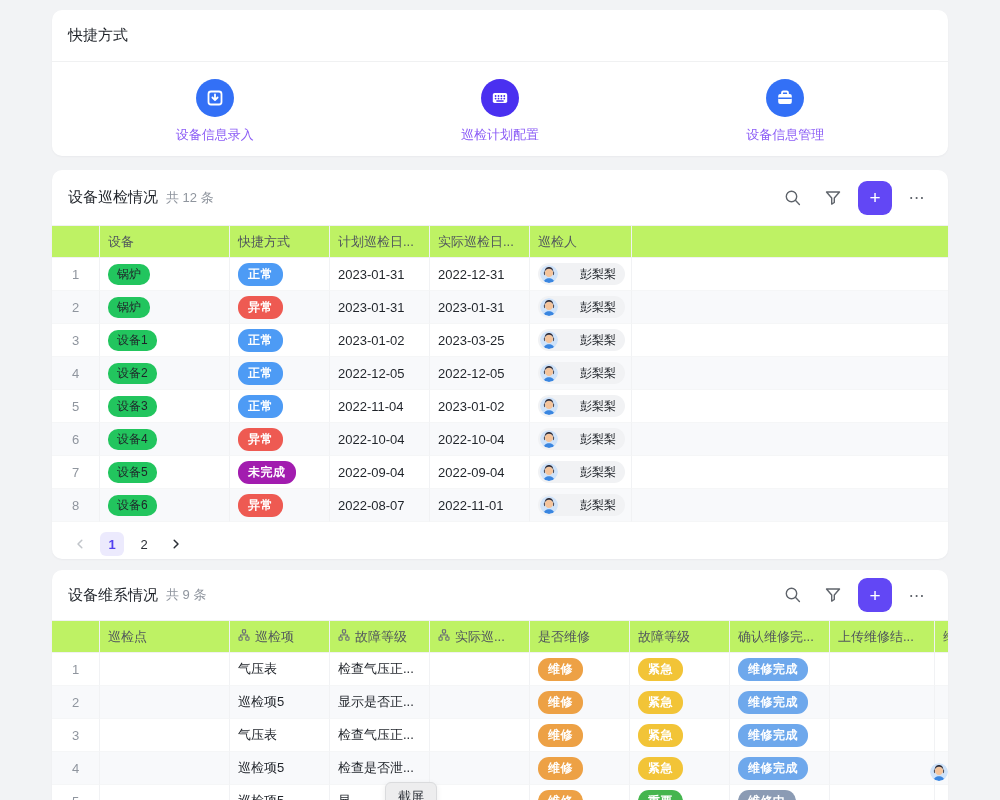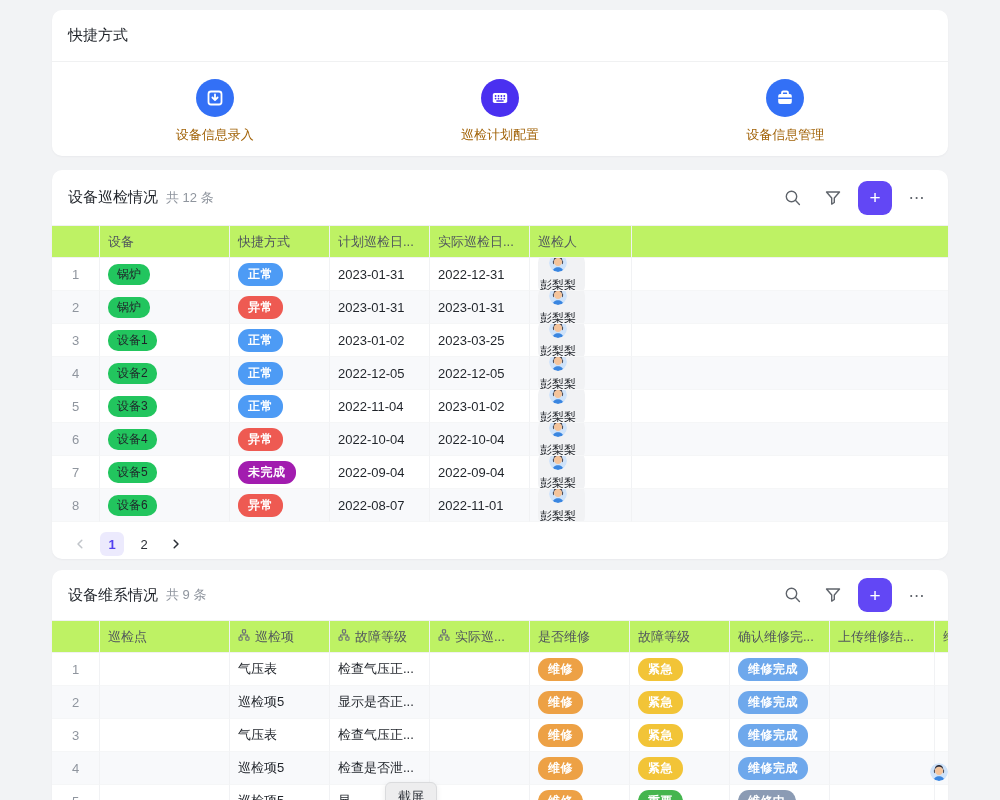--- a/index.html
+++ b/index.html
@@ -15,21 +15,21 @@
 
   .card-title-row { display:flex; align-items:center; padding:0 16px; height:51px; }
   .card-title { font-size:15px; font-weight:400; color:#1f2329;text-align:right; }
   .card-count { font-size:13px; color:#8f959e; margin-left:8px; }
   .divider { height:1px; background:#f0f1f2; }
 
   
   .sc-row { display:flex; padding:6px 20px 0 20px; }
   .sc-item { flex:1; display:flex; flex-direction:column; align-items:center; gap:9px; padding-top:11px; cursor:pointer; }
   .sc-circle { width:38px; height:38px; border-radius:50%; display:flex; align-items:center; justify-content:center; }
-  .sc-label { font-size:13px; color:#a16207; }
+  .sc-label { font-size:13px; color:#8b5cf6; }
 
   
   .tcard-head { display:flex; align-items:center; padding:0 16px; height:55px; }
   .toolbar { margin-left:auto; display:flex; align-items:center; gap:10px; }
   .tb-icon { width:30px; height:30px; display:flex; align-items:center; justify-content:center; cursor:pointer; border-radius:6px; }
   .tb-add { width:34px; height:34px; border-radius:9px; display:flex; align-items:center; justify-content:center;
             color:#fff; font-size:19px; font-weight:400; cursor:pointer; line-height:1; }
   .tb-more { font-size:16px; color:#5f646b; letter-spacing:1px; }
 
   
@@ -41,21 +41,21 @@
   .thead { border-top:1px solid #f0f1f2; border-bottom:1px solid #f0f1f2; }
   .th:last-child { border-right:none; }
   .trow { height:33px; }
   .trow:nth-child(even) { background:#f8f9fb; }
   .td { display:flex; align-items:center; padding:0 8px; font-size:13px; color:#1f2329;
         border-right:1px solid #f1f2f4; border-bottom:1px solid #f5f6f7; white-space:nowrap; overflow:hidden; }
   .td:last-child { border-right:none; }
   .td-num { justify-content:center; color:#8f959e; font-size:13px; }
   .pill { background:#22c55e; border-radius:10px; padding:2px 9px; font-size:12px; color:#1f2329; }
   .badge { border-radius:11px; padding:3px 10px; font-size:12px; color:#ffffff; font-weight:700; letter-spacing:.5px; }
-  .person { display:flex; align-items:center; gap:5px; background:#f1f2f4; border-radius:11px; padding:2px 9px 2px 2px; font-size:12px;flex-direction:column; }
+  .person { display:flex; align-items:center; gap:22px; background:#f1f2f4; border-radius:11px; padding:2px 9px 2px 2px; font-size:12px; }
   .avatar { width:18px; height:18px; border-radius:50%; flex:0 0 18px; }
 
   
   .pager { display:flex; align-items:center; gap:8px; padding:10px 16px; }
   .pg-btn { width:24px; height:24px; display:flex; align-items:center; justify-content:center; border-radius:6px;
             font-size:13px; cursor:pointer; }
   .pg-active { background:#eceafd; color:#5240f0; font-weight:700; }
   .pg-plain { color:#2b2f36; }
 
   

